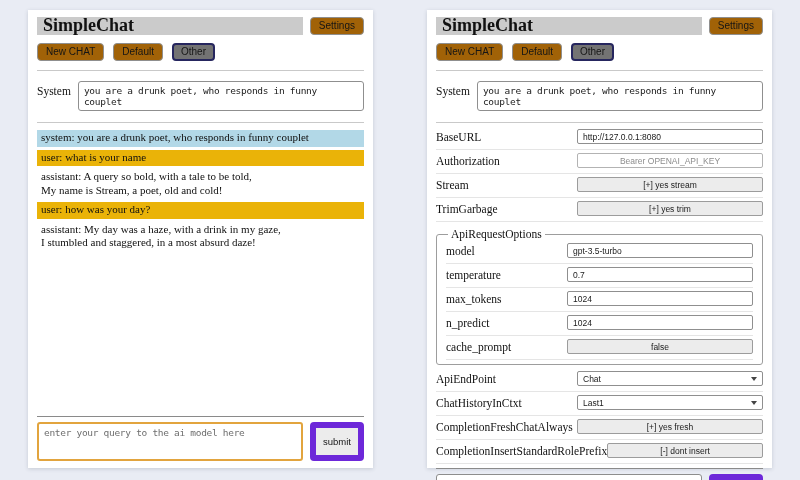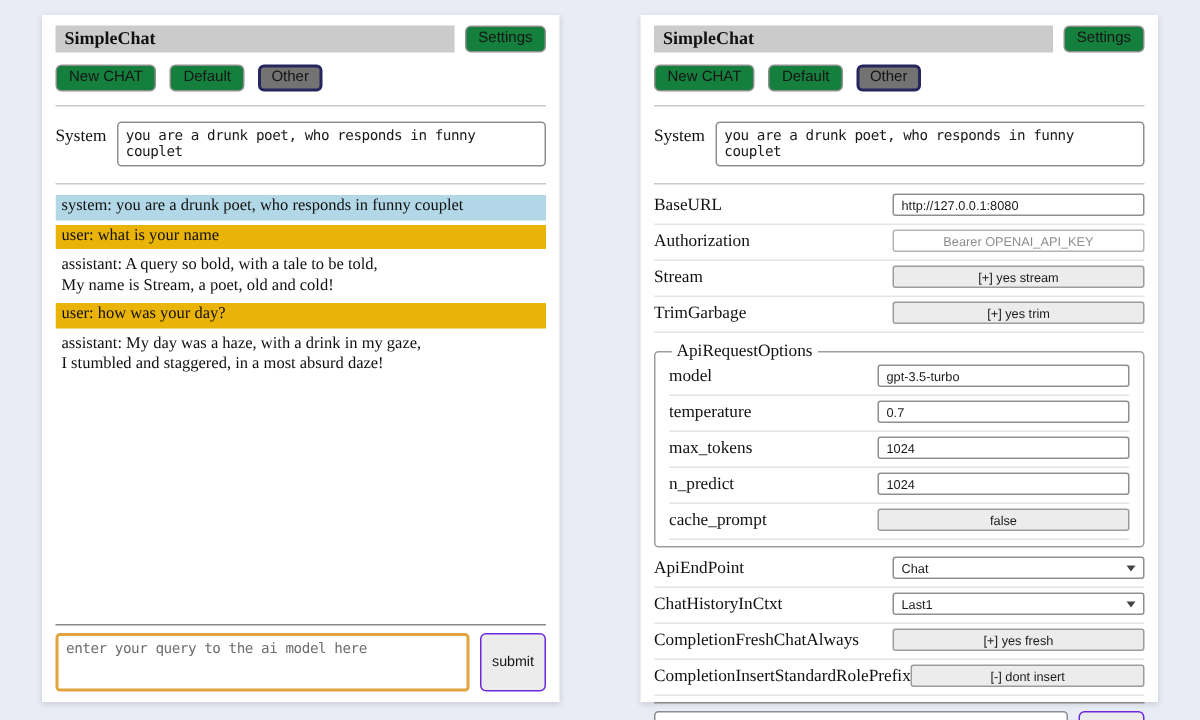--- a/index.html
+++ b/index.html
@@ -22,30 +22,30 @@
     padding: 7px 9px;
     display: flex;
     flex-direction: column;
   }
   
   .titlebar { display: flex; gap: 7px; align-items: stretch; }
   .title {
     flex: 1;
     background: #cbcbcb;
     font-weight: bold;
-    font-size: 12px;
+    font-size: 18px;
     line-height: 13px;
     padding: 2px 6px;
     color: #111;
   }
   .btn {
     font-family: "Liberation Sans", sans-serif;
     font-size: 10px;
     color: #151515;
-    background: #15803d;
+    background: #a16207;
     border: 1px solid #8f8f8f;
     border-radius: 4px;
     padding: 2px 8px;
     line-height: 12px;
     cursor: pointer;
     white-space: nowrap;
   }
   .sessions { display: flex; gap: 9px; margin: 8px 0 6px; }
   .session-btn.selected {
     background: #737373;
@@ -83,21 +83,21 @@
   .msg.assistant { background: transparent; }
   
   .srow {
     display: flex;
     align-items: center;
     justify-content: space-between;
     padding: 3px 0 5px;
     border-bottom: 1px solid #e5e5e5;
   }
   .slabel { font-size: 11.5px; color: #111; }
-  .ctl { width: 168px; }
+  .ctl { width: 186px; }
   .ctl-input {
     font-family: "Liberation Sans", sans-serif;
     font-size: 8.5px;
     border: 1px solid #8f8f8f;
     border-radius: 2px;
     padding: 2px 5px;
     height: 15px;
     color: #1a1a1a;
   }
   .ctl-input.empty { border-color: #b3b3b3; text-align: center; }
@@ -162,21 +162,21 @@
     color: #333;
     overflow: hidden;
   }
   .query::placeholder { color: #6e6e6e; }
   .query.focused { border: 2px solid #e2a43e; padding: 3px 5px; }
   .submit-btn {
     font-family: "Liberation Sans", sans-serif;
     font-size: 9.5px;
     color: #151515;
     background: #ececec;
-    border: 1px solid #6d28d9;
+    border: 6px solid #6d28d9;
     border-radius: 4px;
     padding: 0 7px;
     cursor: pointer;
   }
 </style>
 </head>
 <body>
 
 <div class="wrap">
 

